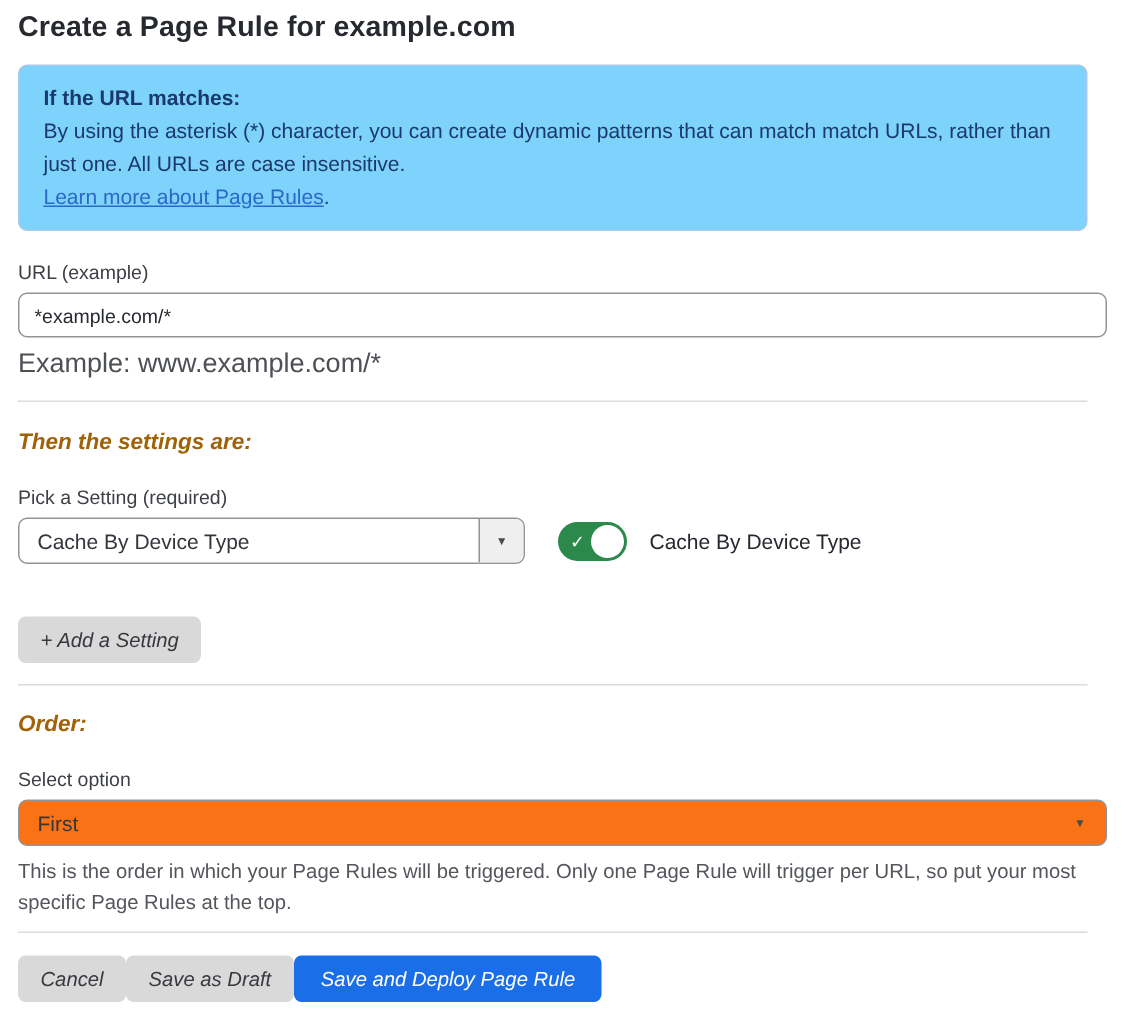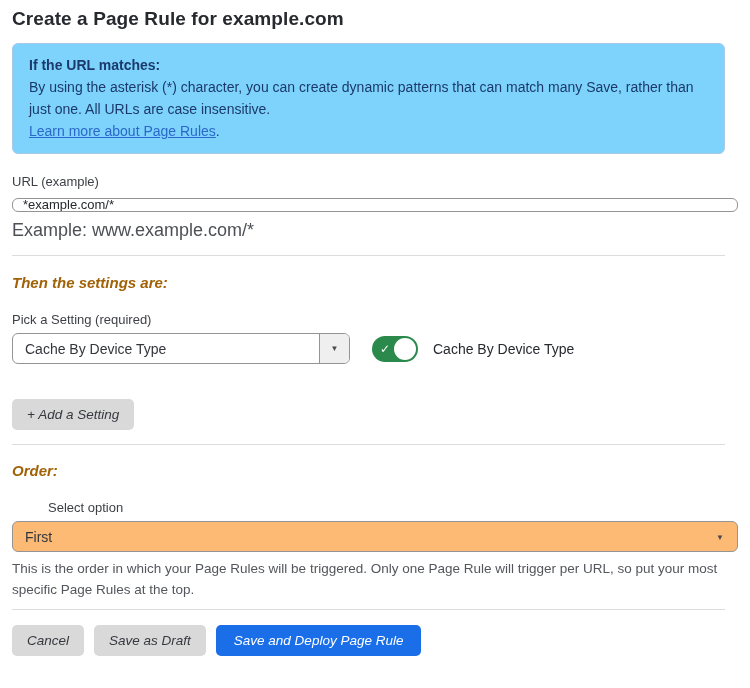--- a/index.html
+++ b/index.html
@@ -39,21 +39,21 @@
   }
 
   .field-label {
     font-size: 13px;
     color: #3c3f44;
     margin-bottom: 6px;
   }
 
   .text-input {
     width: 726px;
-    height: 14px;
+    height: 30px;
     border: 1px solid #949494;
     border-radius: 6px;
     padding: 0 10px;
     font-size: 13px;
     color: #26292e;
     font-family: "Liberation Sans", sans-serif;
     background: #ffffff;
     outline: none;
   }
 
@@ -165,21 +165,21 @@
   .btn-primary   { background: #1a6ee8; color: #ffffff; padding: 0 18px; }
 
   .add-setting-btn { margin-top: 35px; }
 
   .full-select {
     position: relative;
     width: 726px;
     height: 31px;
     border: 1px solid #949494;
     border-radius: 6px;
-    background: #fdba74;
+    background: #f97316;
     display: flex;
     align-items: center;
     padding-left: 12px;
     font-size: 14px;
     color: #33363b;
     cursor: pointer;
   }
   .full-select .full-select-arrow {
     position: absolute;
     right: 13px;
@@ -193,36 +193,35 @@
     font-size: 13.5px;
     color: #53565b;
     line-height: 21px;
     margin-top: 6px;
     width: 720px;
   }
 
   .footer-buttons {
     display: flex;
     align-items: flex-end;
-    gap: 10px;
-  }
-
-  .mt-order-label { margin-top: 19px; margin-left: 36px; }
+  }
+
+  .mt-order-label { margin-top: 19px; }
   .mt-select { margin-top: 0px; }
 </style>
 </head>
 <body>
 
 <div class="page">
 
   <div class="page-title">Create a Page Rule for example.com</div>
 
   <div class="info-box">
     <div class="info-heading">If the URL matches:</div>
-    <div>By using the asterisk (*) character, you can create dynamic patterns that can match many Save, rather than just one. All URLs are case insensitive.</div>
+    <div>By using the asterisk (*) character, you can create dynamic patterns that can match match URLs, rather than just one. All URLs are case insensitive.</div>
     <div><a class="info-link">Learn more about Page Rules</a><span>.</span></div>
   </div>
 
   <div class="field-label">URL (example)</div>
   <input class="text-input" type="text" value="*example.com/*" style="">
   <div class="helper-text">Example: www.example.com/*</div>
 
   <hr class="divider divider-1">
 
   <div class="section-heading">Then the settings are:</div>

